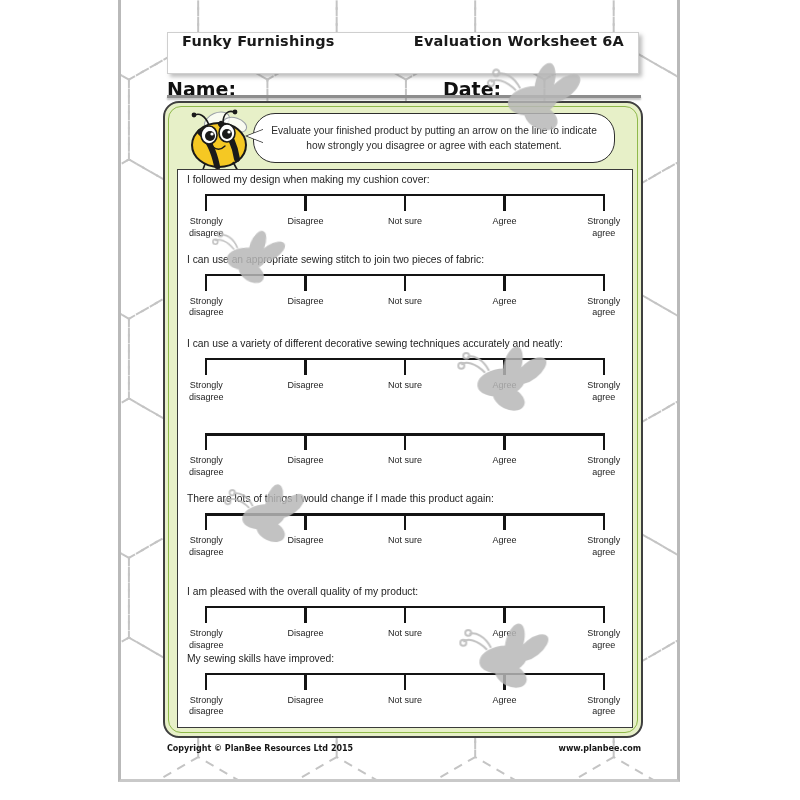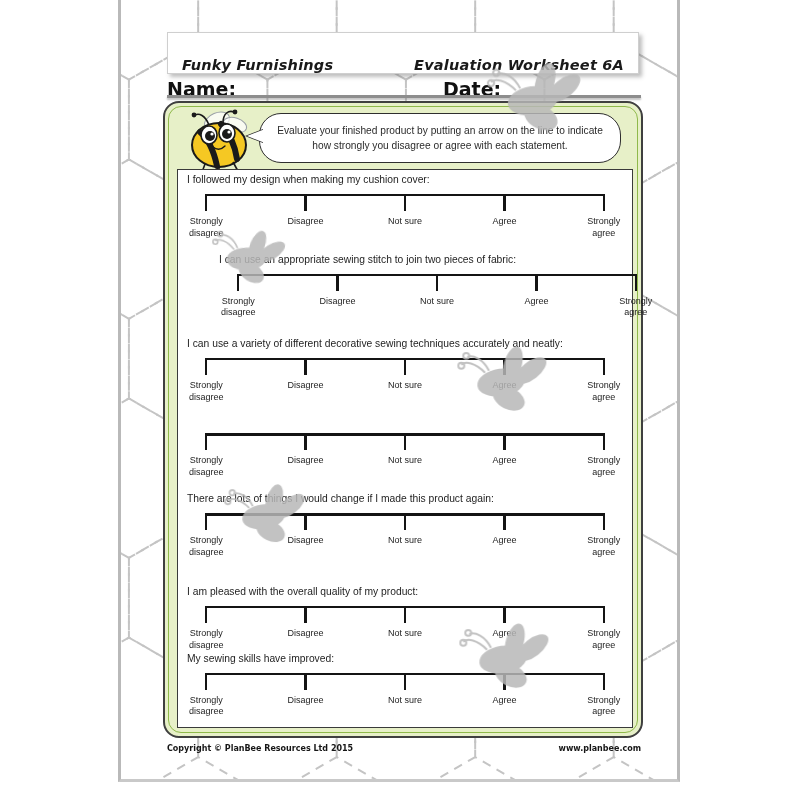--- a/index.html
+++ b/index.html
@@ -65,24 +65,23 @@
     position: absolute;
     left: 46px;
     top: 32px;
     width: 472px;
     height: 42px;
     background: #ffffff;
     border: 1px solid #cfcfcf;
     box-shadow: 3px 3px 4px rgba(110,110,110,0.45);
     box-sizing: border-box;
     display: flex;
-    align-items: flex-end;
+    align-items: flex-start;
     justify-content: space-between;
     padding: 0 14px;
-    font-style: italic;
   }
   .title-left, .title-right {
     font-family: "DejaVu Sans", sans-serif;
     font-weight: bold;
     font-size: 14.5px;
     color: #1a1a1a;
     letter-spacing: 0.2px;
     white-space: nowrap;
   }
 
@@ -134,21 +133,21 @@
     right: 3px;
     bottom: 3px;
     border: 1px solid #8fb94a;
     border-radius: 13px;
     pointer-events: none;
   }
 
   
   .bubble {
     position: absolute;
-    left: 94px;
+    left: 88px;
     top: 10px;
     width: 362px;
     height: 50px;
     background: #ffffff;
     border: 1.6px solid #2e2e2e;
     border-radius: 22px;
     box-sizing: border-box;
     display: flex;
     align-items: center;
     justify-content: center;
@@ -407,21 +406,21 @@
                 </div>
                 <div class="slabel" style="left: 291.4px;">
                   <div>Agree</div>
                 </div>
                 <div class="slabel" style="left: 390.8px;">
                   <div>Strongly</div>
                   <div>agree</div>
                 </div>
               </div>
             </div>
-            <div class="qitem" style="top: 79.8px; margin-left: 32px;">
+            <div class="qitem" style="top: 79.8px;">
               <div class="qtext">I can use an appropriate sewing stitch to join two pieces of fabric:</div>
               <div class="scale">
                 <div class="scale-bar"></div>
                 <div class="tick" style="left: 0px;"></div>
                 <div class="tick" style="left: 99.4px;"></div>
                 <div class="tick" style="left: 198.8px;"></div>
                 <div class="tick" style="left: 298.2px;"></div>
                 <div class="tick" style="left: 397.6px;"></div>
               </div>
               <div class="scale-labels">

